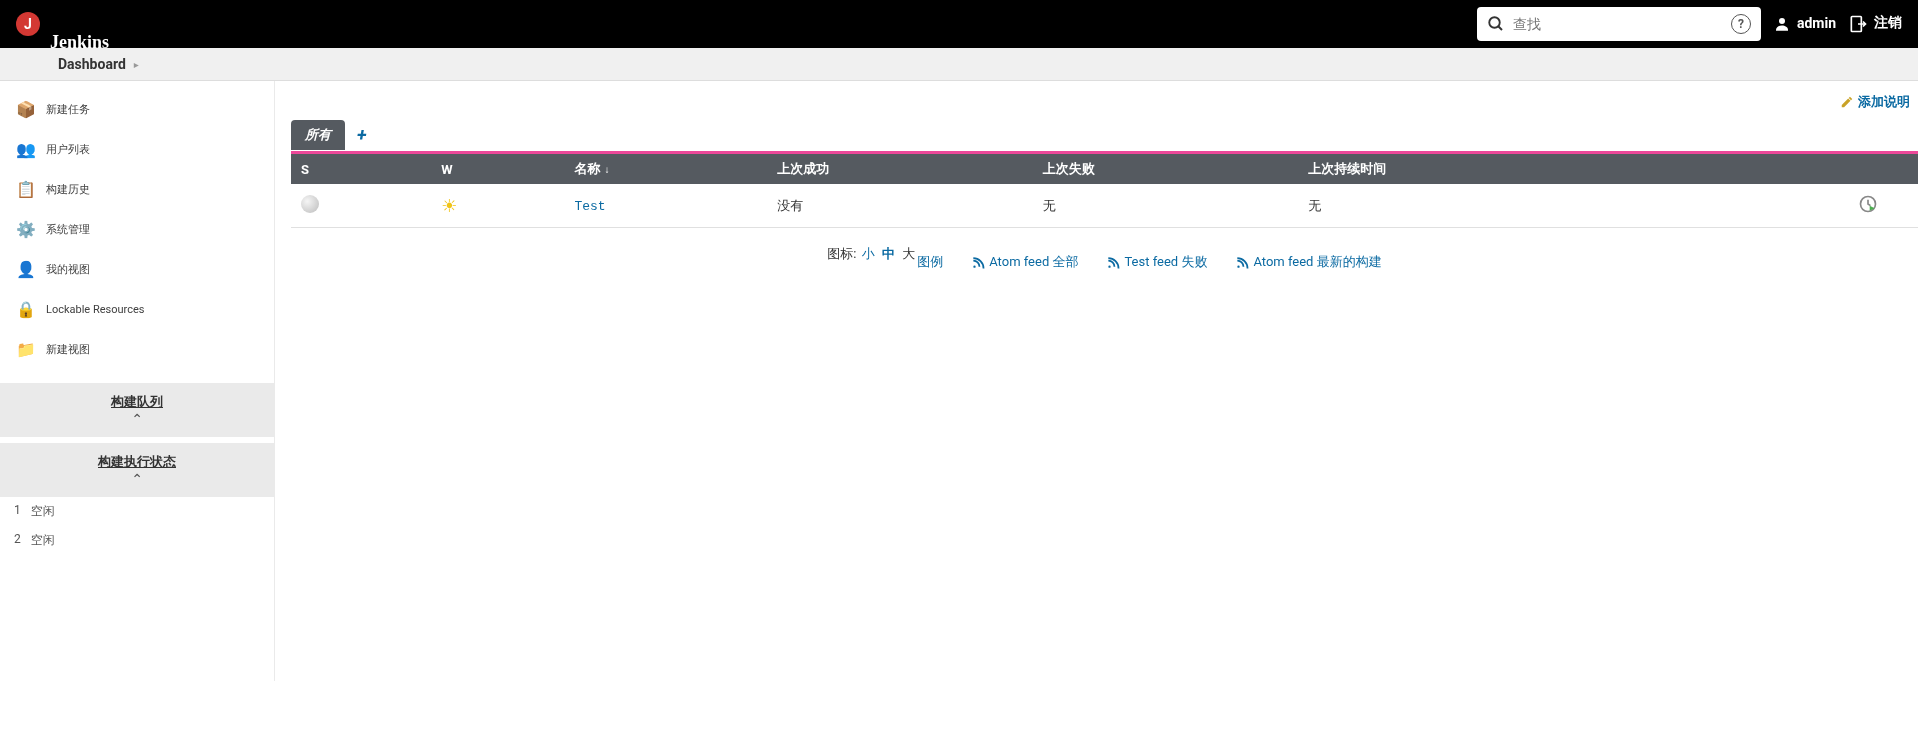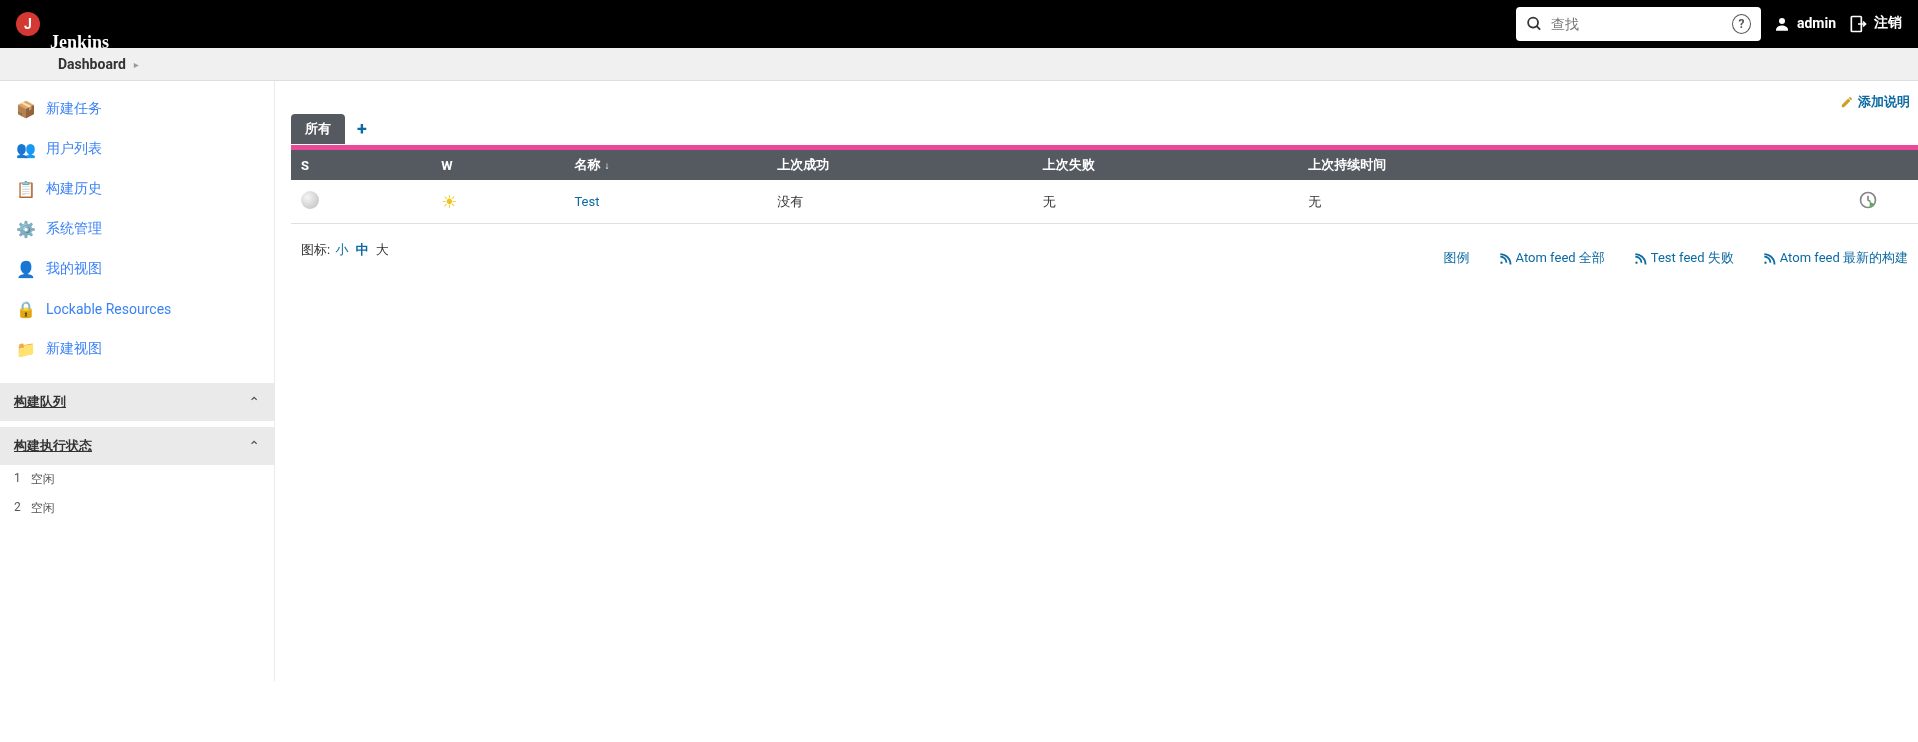--- a/index.html
+++ b/index.html
@@ -3,59 +3,59 @@
 <meta charset="utf-8">
 <style>
 * { margin: 0; padding: 0; box-sizing: border-box; }
 body { font-family: -apple-system, BlinkMacSystemFont, "Segoe UI", Roboto, Arial, sans-serif; font-size: 14px; color: #333; background: #fff; }
 
 .header { background: #000; height: 48px; display: flex; align-items: center; padding: 0 16px; justify-content: space-between; }
 .header-left { display: flex; align-items: center; gap: 10px; }
 .jenkins-logo { width: 24px; height: 24px; background: #d33833; border-radius: 50%; display: flex; align-items: center; justify-content: center; font-size: 14px; color: #fff; font-weight: bold; }
 .jenkins-title { color: #fff; font-family: Georgia, serif; font-size: 18px; font-weight: bold; margin-top: 36px; }
 .header-right { display: flex; align-items: center; gap: 12px; }
-.search-box { background: #fff; border-radius: 4px; display: flex; align-items: center; padding: 4px 10px; width: 245px; height: 34px; }
+.search-box { background: #fff; border-radius: 4px; display: flex; align-items: center; padding: 4px 10px; width: 284px; height: 34px; }
 .search-box input { border: none; outline: none; flex: 1; font-size: 14px; margin-left: 8px; }
 .search-help { width: 20px; height: 20px; border: 1.5px solid #555; border-radius: 50%; display: flex; align-items: center; justify-content: center; font-size: 12px; color: #555; font-weight: bold; }
 .user-link, .logout-link { color: #fff; display: flex; gap: 6px; font-weight: bold; cursor: pointer; text-decoration: none; }
 
 .breadcrumbs { background: #f0f0f0; border-bottom: 1px solid #ddd; padding: 8px 20px; display: flex; align-items: center; gap: 8px; }
 .breadcrumbs a { color: #333; font-weight: bold; text-decoration: none; margin-left: 38px; }
 .chevron { color: #999; font-size: 10px; }
 
 .body-wrap { display: flex; }
 .sidebar { width: 275px; border-right: 1px solid #eaeaea; min-height: 600px; }
 .side-tasks { padding: 8px 0; }
 .side-task { display: flex; align-items: center; gap: 10px; padding: 10px 16px; cursor: pointer; }
 .side-task .ticon { width: 20px; height: 20px; display: flex; align-items: center; justify-content: center; font-size: 16px; }
-.side-task span.label { color: #3b82f6; font-size: 14px; }
-
-.pane-header { background: #eaeaea; padding: 10px 14px; display: flex; justify-content: space-between; align-items: center; margin-top: 6px; }
+.side-task span.label { color: #404040; font-size: 11px; }
+
+.pane-header { background: #eaeaea; padding: 10px 14px; display: flex; justify-content: space-between; align-items: center; margin-top: 6px; flex-direction: column; }
 .pane-header .title { font-size: 13px; font-weight: bold; text-decoration: underline; color: #333; }
 .pane-header .arrow { font-size: 14px; color: #555; }
 .pane-body { padding: 10px 14px; font-size: 12px; color: #555; }
 .exec-row { padding: 6px 14px; font-size: 12px; color: #555; display: flex; gap: 10px; }
 
 .main { flex: 1; padding: 12px 0 0 16px; position: relative; }
 .top-action { text-align: right; padding-right: 8px; font-weight: bold; }
 .add-desc { color: #0b6aa2; font-size: 13px; cursor: pointer; display: inline-flex; align-items: center; gap: 4px; }
 
-.tabbar { display: flex; align-items: center; border-bottom: 5px solid #ec4899; margin-top: 0; }
+.tabbar { display: flex; align-items: center; border-bottom: 3px solid #ec4899; margin-top: 6px; font-style: italic; }
 .tab { background: #555a60; color: #fff; padding: 6px 14px; font-weight: bold; font-size: 13px; border-top-left-radius: 4px; border-top-right-radius: 4px; }
 .tab-add { color: #0b6aa2; padding: 6px 12px; font-size: 18px; font-weight: bold; cursor: pointer; }
 
 .jobs-table { width: 100%; border-collapse: collapse; }
 .jobs-table thead th { background: #555a60; color: #fff; text-align: left; padding: 6px 10px; font-size: 13px; font-weight: bold; }
 .jobs-table tbody td { padding: 10px; border-bottom: 1px solid #e0e0e0; font-size: 13px; vertical-align: middle; }
-.jobs-table a { color: #0b6aa2; text-decoration: none; }
+.jobs-table a { color: #0b6aa2; text-decoration: none; font-family: Liberation Mono, monospace; }
 .status-ball { width: 18px; height: 18px; border-radius: 50%; background: radial-gradient(circle at 35% 35%, #f5f5f5, #bbb); display: inline-block; }
 .weather-sun { color: #f0c419; font-size: 18px; }
 .sort-arrow { font-size: 10px; margin-left: 4px; }
 
-.table-footer { display: flex; justify-content: space-between; align-items: center; padding: 8px 10px; font-size: 13px; }
+.table-footer { display: flex; justify-content: center; align-items: center; padding: 8px 10px; font-size: 13px; }
 .icon-sizes { color: #333; }
 .icon-sizes a { color: #0b6aa2; text-decoration: none; margin: 0 2px; }
 .icon-sizes .active { font-weight: bold; }
 .feed-links { display: flex; gap: 28px; align-items: center; margin-top: 17px; }
 .feed-links a { color: #0b6aa2; text-decoration: none; display: flex; align-items: center; gap: 4px; }
 .rss-icon { width: 14px; height: 14px; }
 
 .pencil-icon { width: 14px; height: 14px; }
 </style>
 </head>

